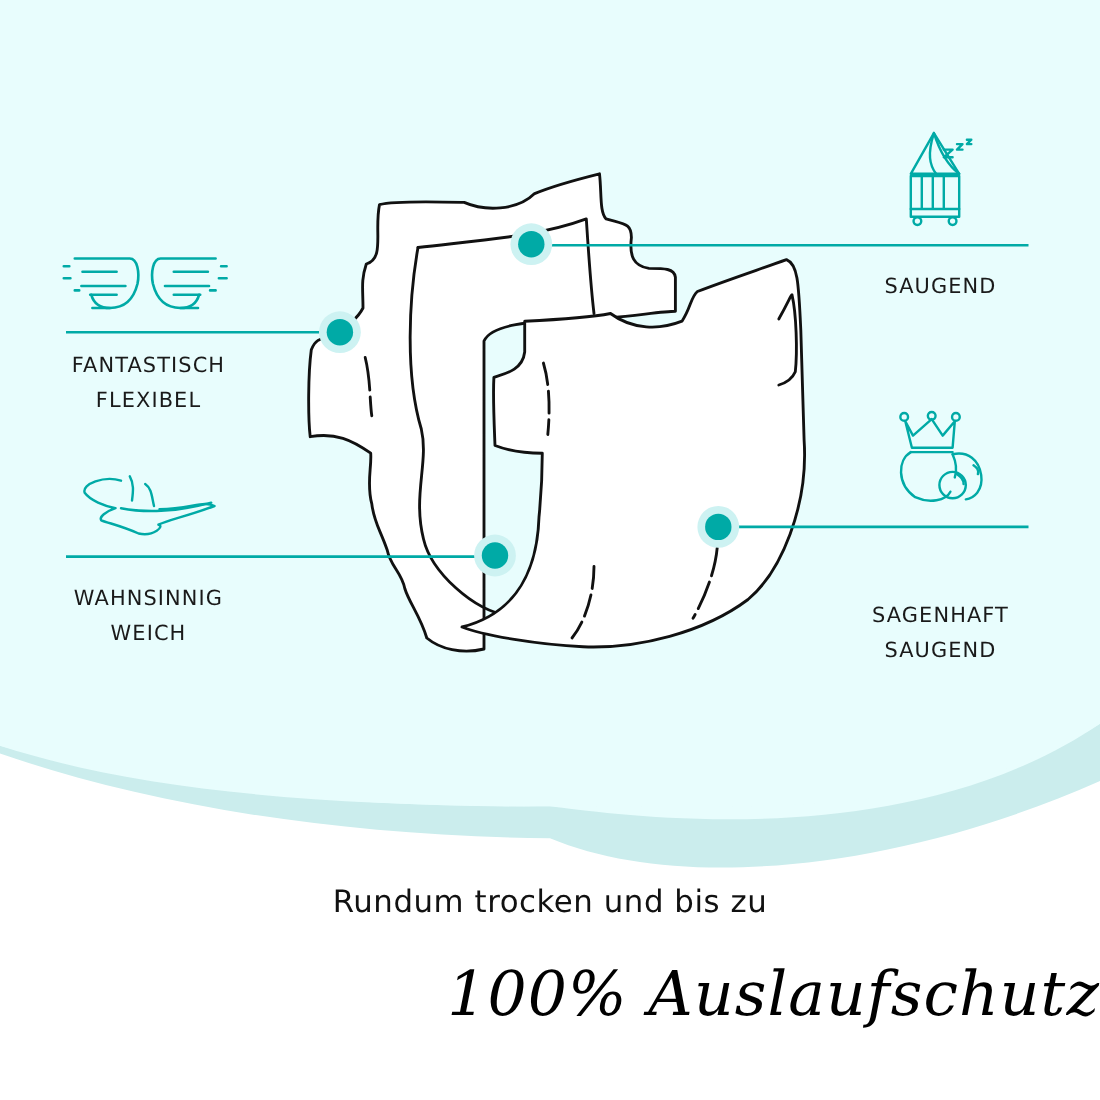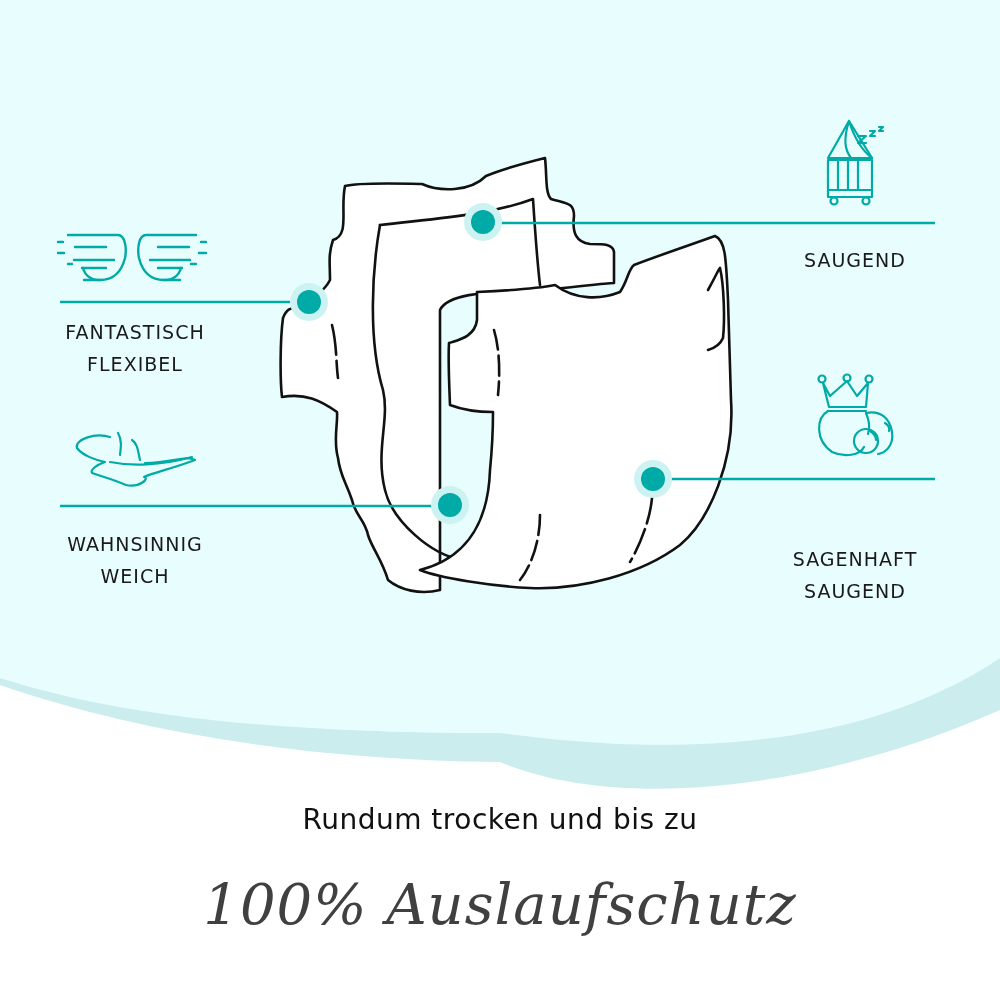--- a/index.html
+++ b/index.html
@@ -15,23 +15,23 @@
       font-family: "DejaVu Sans", sans-serif; font-size: 19px; letter-spacing: 1px;
       line-height: 32px; font-weight: 400;
     }
     .feature-label span { display: block; }
     .headline {
       position: absolute; left: 0; top: 803px; width: 1000px; text-align: center;
       font-family: "DejaVu Sans", sans-serif; font-size: 28px; color: #111;
       letter-spacing: 0.5px;
     }
     .tagline {
-      position: absolute; left: 0; top: 872px; width: 1000px; text-align: center;
+      position: absolute; left: 0; top: 872px; width: 1000px; text-align: right;
       font-family: "DejaVu Serif", serif; font-style: italic; font-size: 56px;
-      color: #404040; letter-spacing: 1px;
+      color: #000000; letter-spacing: 1px;
     }
   </style>
 </head>
 <body>
 
 <div class="stage">
 
   <svg class="bg-svg" width="1000" height="1000" viewBox="0 0 1000 1000">
 
     <path d="M0 0 H1000 V710 C820 790 620 812 500 762 C300 760 130 730 0 685 Z" fill="#cbeded"></path>

